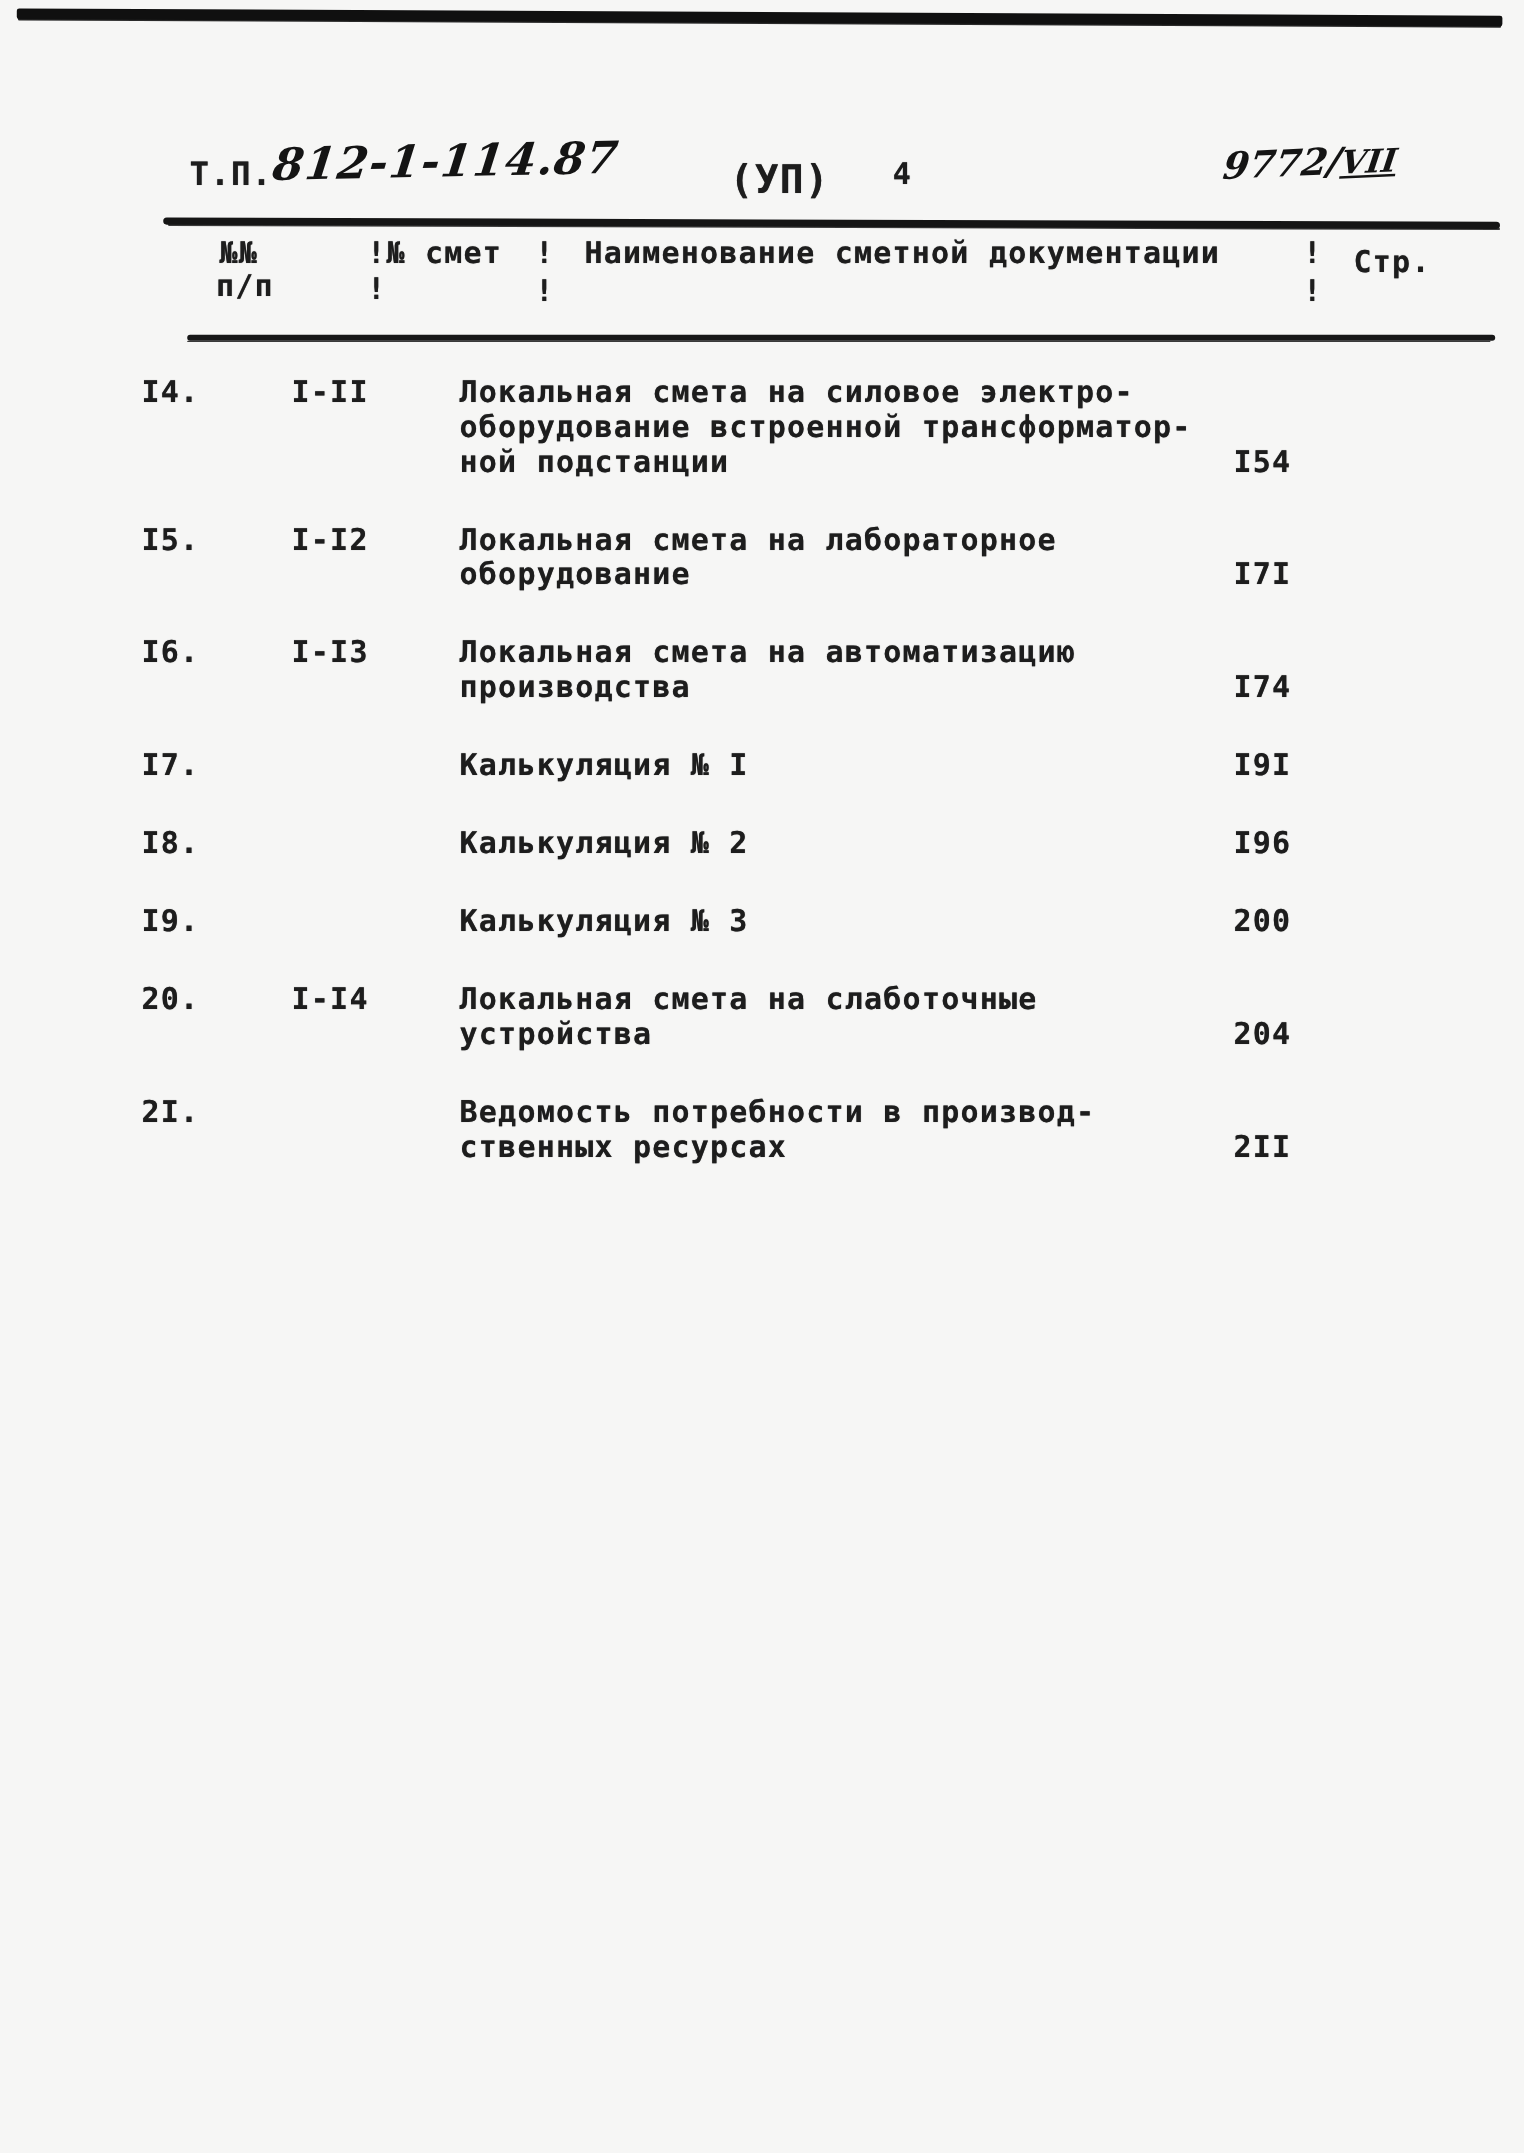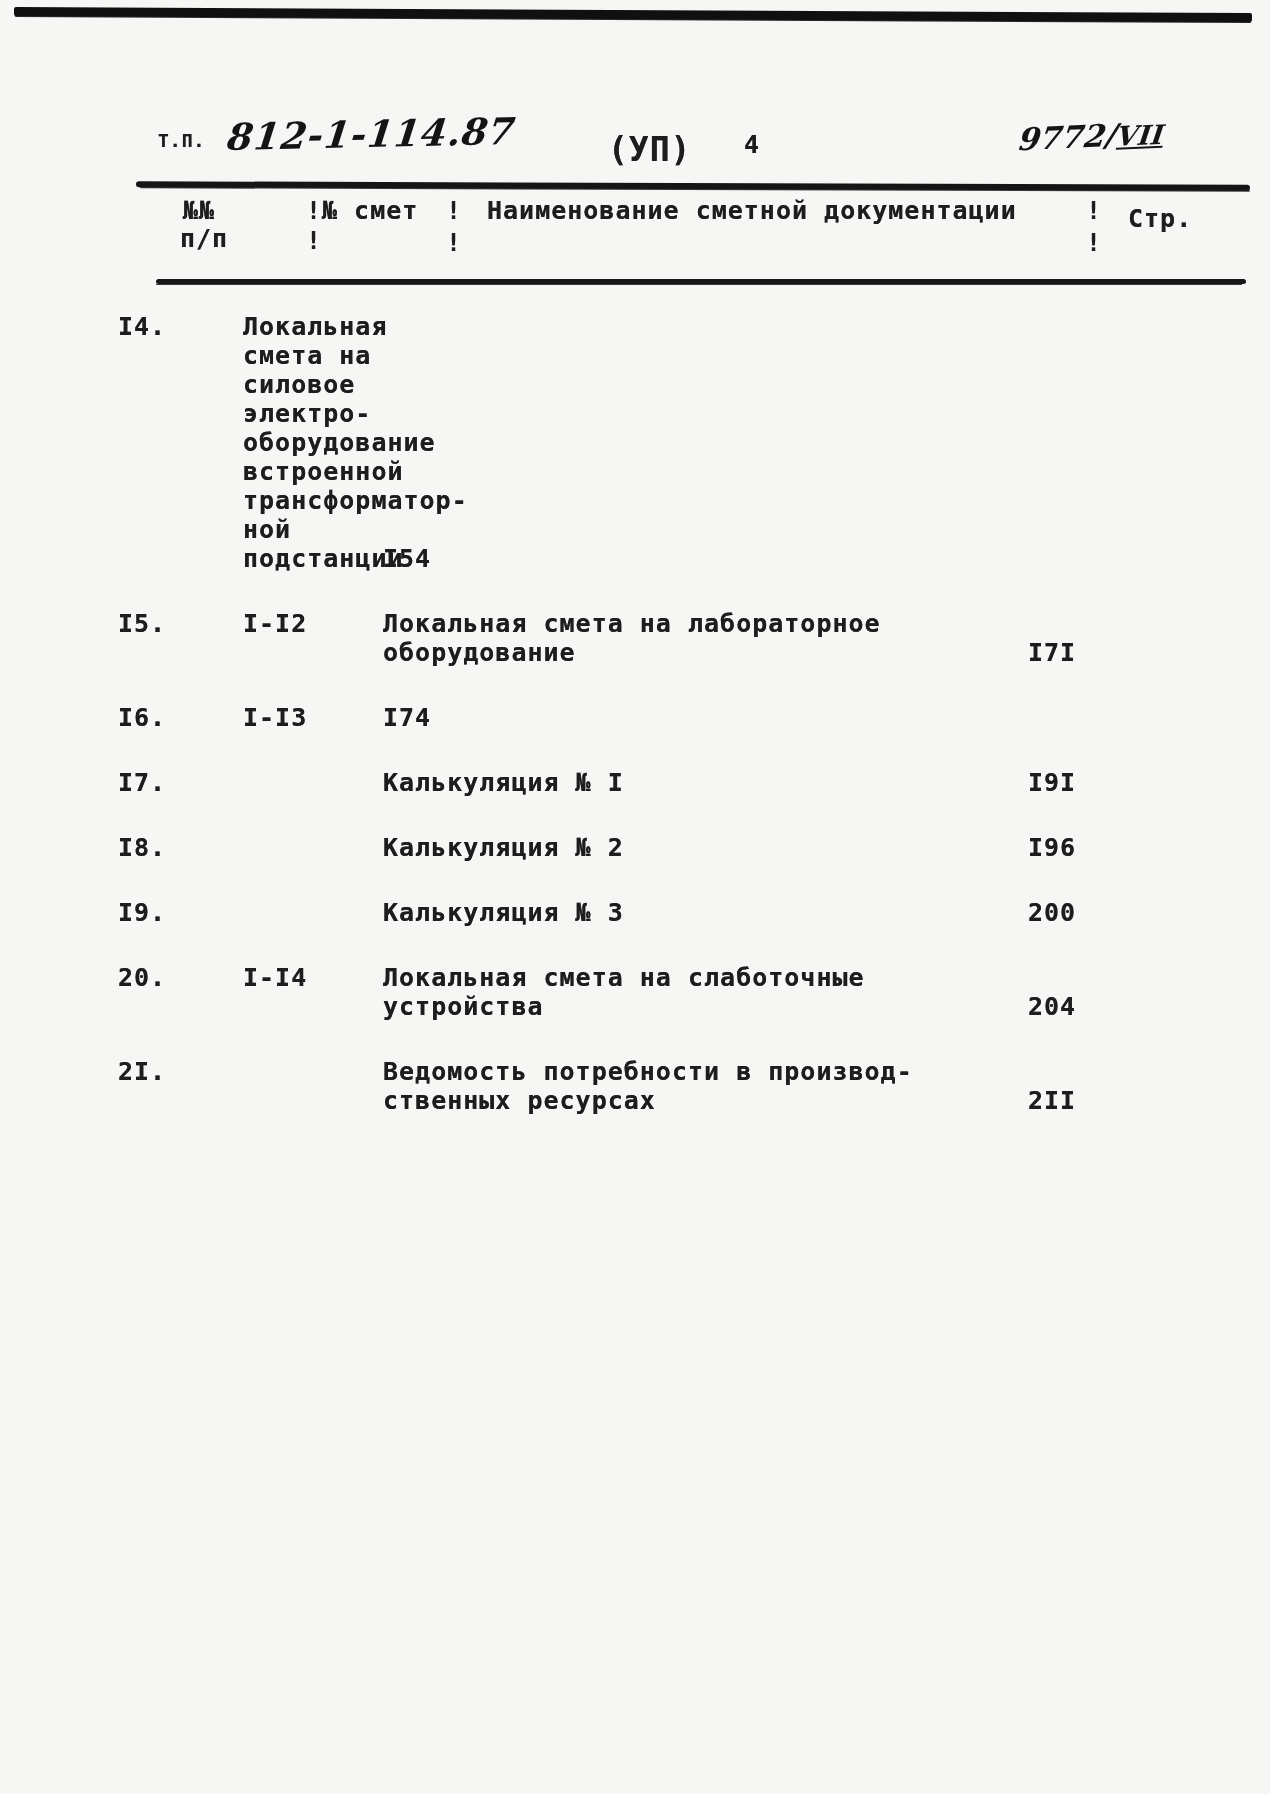--- a/index.html
+++ b/index.html
@@ -20,21 +20,21 @@
     position:absolute; left:14px; right:18px; top:7px; height:9px;
     background:#101010; border-radius:2px;
     transform:rotate(0.28deg); transform-origin:left center;
     box-shadow:0 2px 0 -1px #2a2a2a;
   }
   
   .hand {
     font-family:"DejaVu Serif", serif; font-style:italic; font-weight:bold;
     color:#141414; white-space:nowrap;
   }
-  #tp       { left:158px;  top:130px; font-size:18px; }
+  #tp       { left:158px;  top:130px; font-size:27px; }
   #projnum  { left:228px;  top:112px; font-size:37px; letter-spacing:1px;
               transform:skewX(-8deg) rotate(-1.2deg); }
   #part     { left:608px;  top:130px; font-size:33px; }
   #sheetnum { left:744px;  top:130px; font-size:25px; }
   #archive  { left:1020px; top:118px; font-size:31px;
               transform:skewX(-10deg) rotate(-2.5deg); }
   #archive .roman { text-decoration:underline; font-size:27px; }
   
   .rule1 {
     position:absolute; top:183px; left:136px; right:20px; height:6px;
@@ -88,20 +88,21 @@
 
     <span class="th type" style="left:1086px; top:196px;">!</span>
     <span class="th type" style="left:1086px; top:228px;">!</span>
 
     <span class="th type" style="left:1112px; top:204px;margin-left:16px;">Стр.</span>
   </div>
 
   <div id="table-body">
   <div class="row">
     <span class="type">I4.</span>
+    <span class="type">I-II</span>
     <span class="type" style="white-space:normal;">
           <div>Локальная смета на силовое электро-</div>
           <div>оборудование встроенной трансформатор-</div>
           <div>ной подстанции</div>
         </span>
     <span class="type cell-page">I54</span>
   </div>
 
   <div class="row">
     <span class="type">I5.</span>
@@ -109,20 +110,24 @@
     <span class="type" style="white-space:normal;">
           <div>Локальная смета на лабораторное</div>
           <div>оборудование</div>
         </span>
     <span class="type cell-page">I7I</span>
   </div>
 
   <div class="row">
     <span class="type">I6.</span>
     <span class="type">I-I3</span>
+    <span class="type" style="white-space:normal;">
+          <div>Локальная смета на автоматизацию</div>
+          <div>производства</div>
+        </span>
     <span class="type cell-page">I74</span>
   </div>
 
   <div class="row">
     <span class="type">I7.</span>
     <span class="type"></span>
     <span class="type" style="white-space:normal;">
           <div>Калькуляция № I</div>
         </span>
     <span class="type cell-page">I9I</span>

